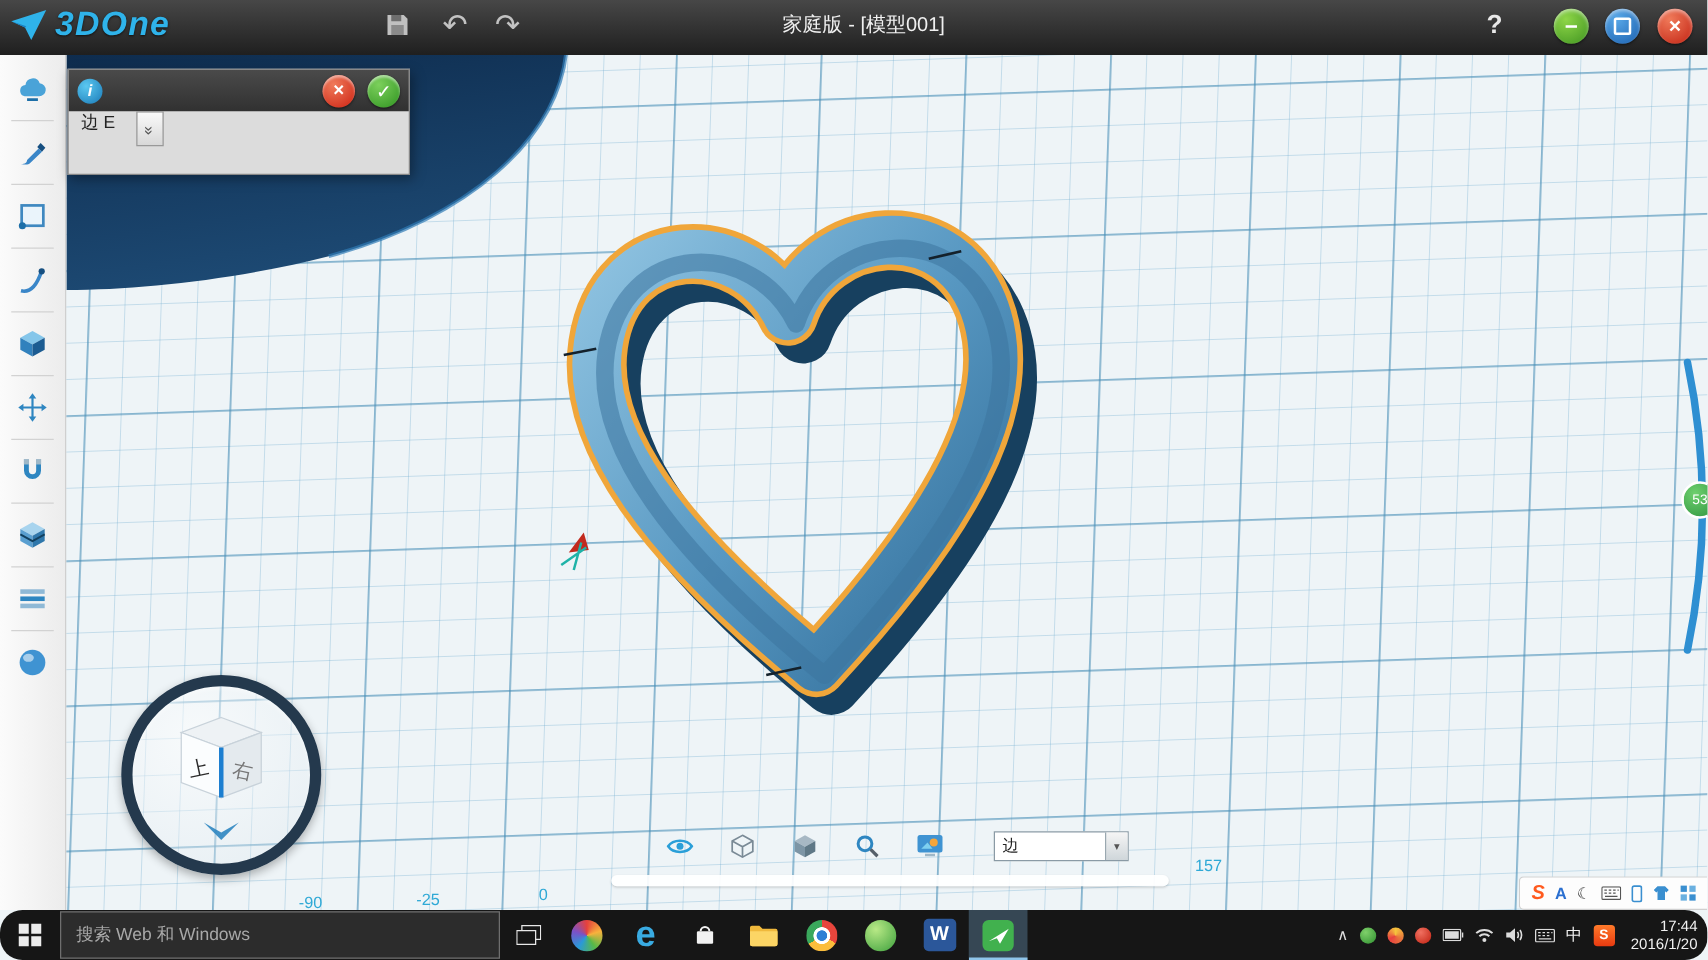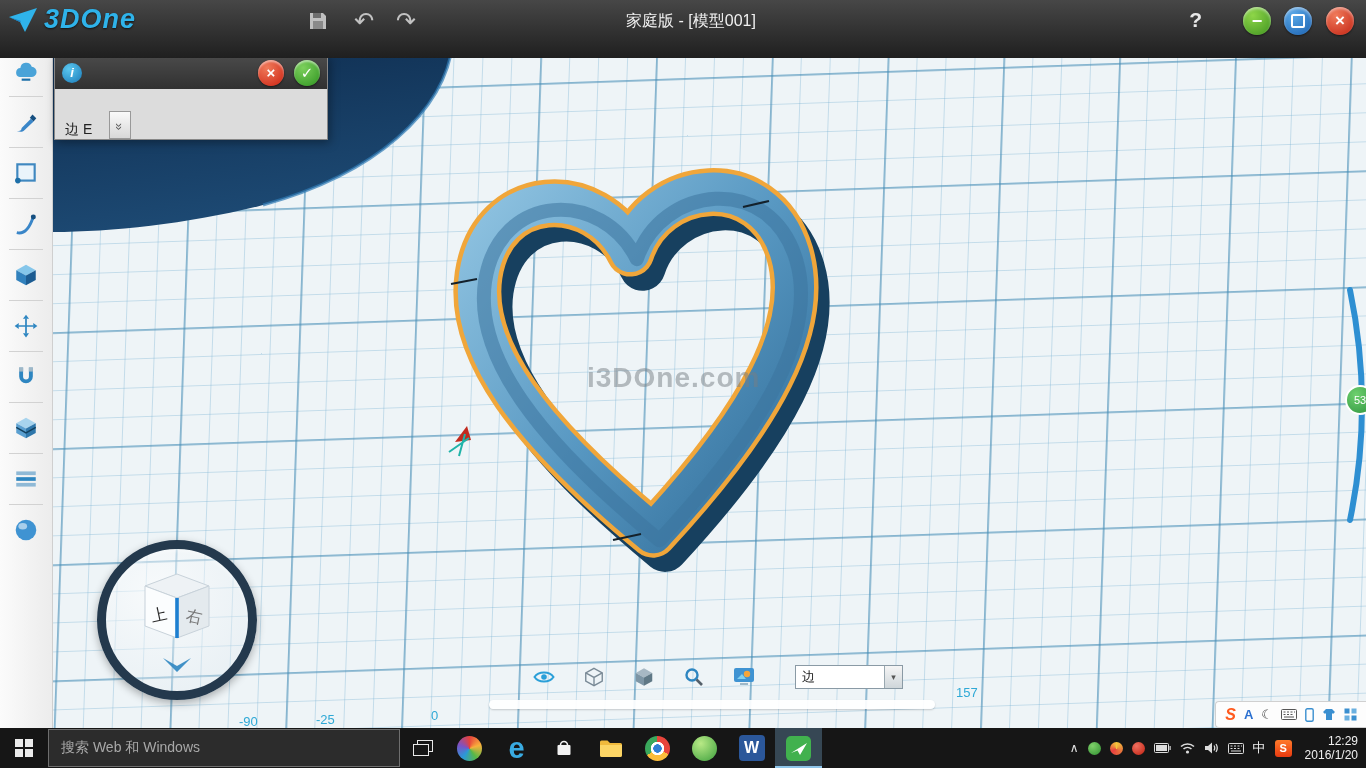--- a/index.html
+++ b/index.html
@@ -2,21 +2,21 @@
 <html><head>
 <meta charset="utf-8">
 <style>
   html,body{margin:0;padding:0;}
   body{
     width:1366px;height:768px;position:relative;overflow:hidden;
     font-family:"Liberation Sans","DejaVu Sans",sans-serif;
     background:#eef4f7;
   }
   
-  .titlebar{position:absolute;left:0;top:0;width:100%;height:58px;
+  .titlebar{position:absolute;left:0;top:0;width:100%;height:44px;
     background:linear-gradient(#474747,#1f1f1f);z-index:50;}
   .brand{position:absolute;left:8px;top:4px;display:flex;align-items:center;gap:6px;}
   .brand-text{font-size:27px;font-weight:bold;font-style:italic;color:#2fb3ea;
     text-shadow:0 1px 2px rgba(0,0,0,.65);letter-spacing:1px;}
   .tb-ic{position:absolute;top:8px;color:#c2c2c2;font-size:24px;line-height:26px;cursor:pointer;}
   .tb-save{left:308px;top:10px;}
   .tb-undo{left:354px;}
   .tb-redo{left:396px;}
   .tb-title{position:absolute;left:16px;right:0;top:0;height:42px;line-height:42px;
     text-align:center;color:#f0f0f0;font-size:16px;pointer-events:none;}
@@ -41,21 +41,21 @@
       linear-gradient(to right, rgba(70,140,180,.5) 1.5px, transparent 1.5px),
       linear-gradient(to bottom, rgba(70,140,180,.5) 1.5px, transparent 1.5px),
       linear-gradient(to right, rgba(125,180,212,.38) 1px, transparent 1px),
       linear-gradient(to bottom, rgba(125,180,212,.38) 1px, transparent 1px);
     background-size:116px 116px,116px 116px,29px 29px,29px 29px;
     transform:rotate(-2deg) skewX(-4deg);}
   .scene{position:absolute;left:0;top:0;}
   .watermark{position:absolute;left:534px;top:320px;font-size:28px;font-weight:bold;
     color:rgba(118,126,132,.5);letter-spacing:1px;}
   .axis{position:absolute;color:#2fa9d6;font-size:13px;}
-  #ax-n50{left:186px;top:672px;} #ax-n25{left:263px;top:670px;}
+  #ax-n50{left:186px;top:672px;} #ax-n25{left:280px;top:670px;}
   #ax-0{left:378px;top:666px;} #ax-125{left:903px;top:643px;}
   .vp-toolbar{position:absolute;left:478px;top:622px;display:flex;align-items:center;gap:24px;}
   .vp-tool{width:26px;height:26px;display:flex;align-items:center;justify-content:center;cursor:pointer;}
   .vp-select{width:106px;height:22px;background:#fff;border:1px solid #8a9aa5;
     display:flex;align-items:center;font-size:13px;color:#222;margin-left:14px;cursor:pointer;}
   .vp-select .lbl{flex:1;padding-left:6px;}
   .dd-btn{width:17px;height:100%;background:linear-gradient(#f5f5f5,#cfd6da);
     border-left:1px solid #9aa8b0;display:flex;align-items:center;justify-content:center;
     font-size:9px;color:#555;}
   .vp-scrollbar{position:absolute;left:436px;top:658px;width:446px;height:9px;
@@ -75,30 +75,30 @@
     box-shadow:2px 3px 9px rgba(0,0,0,.35);border:1px solid #888;background:#dcdcdc;}
   .dlg-head{height:33px;background:linear-gradient(#4a4a4a,#313131);display:flex;align-items:center;padding:0 7px;}
   .info-ic{width:20px;height:20px;border-radius:50%;
     background:radial-gradient(circle at 35% 30%,#5bc8f0,#1a7ab8);
     color:#fff;font-weight:bold;font-size:13px;font-style:italic;
     display:flex;align-items:center;justify-content:center;}
   .dlg-btn{width:26px;height:26px;border-radius:50%;display:flex;align-items:center;justify-content:center;
     color:#fff;font-weight:bold;cursor:pointer;box-shadow:inset 0 2px 2px rgba(255,255,255,.5),0 1px 2px rgba(0,0,0,.5);}
   .dlg-btn.cancel{margin-left:auto;background:radial-gradient(circle at 35% 30%,#f07a5a,#cc2212);font-size:15px;}
   .dlg-btn.ok{margin-left:10px;background:radial-gradient(circle at 35% 30%,#7cd05c,#2f9320);font-size:15px;}
-  .dlg-body{height:50px;display:flex;align-items:flex-end;padding:0 10px;gap:8px;}
+  .dlg-body{height:50px;display:flex;align-items:flex-start;padding:0 10px;gap:8px;}
   .dlg-label{font-size:14px;color:#222;min-width:36px;}
   .dlg-input{width:146px;height:22px;border:2px solid #35ad35;background:#fff;font-size:13px;
     padding:0 6px;color:#222;outline:none;font-family:inherit;}
   .dlg-expand{width:20px;height:26px;background:linear-gradient(#fafafa,#d8d8d8);
     border:1px solid #999;display:flex;align-items:center;justify-content:center;cursor:pointer;}
   .chev{display:inline-block;transform:rotate(90deg);font-size:13px;color:#555;letter-spacing:-2px;}
   
   .taskbar{position:absolute;left:0;bottom:0;width:100%;height:40px;background:#161616;
-    display:flex;align-items:stretch;z-index:60;}
+    display:flex;align-items:stretch;z-index:60;border-radius:18px;}
   .tb-start{width:48px;display:flex;align-items:center;justify-content:center;cursor:pointer;}
   .win-logo{display:grid;grid-template-columns:8px 8px;grid-template-rows:8px 8px;gap:2px;}
   .win-logo span{background:#ececec;}
   .tb-search{width:338px;background:#2c2c2c;border:1px solid #6e6e6e;margin:1px 0;
     display:flex;align-items:center;padding-left:12px;cursor:text;}
   .tb-search-text{color:#a8a8a8;font-size:14px;}
   .tb-taskview{width:46px;display:flex;align-items:center;justify-content:center;cursor:pointer;}
   .app{width:47px;display:flex;align-items:center;justify-content:center;cursor:pointer;position:relative;}
   .app.active{background:rgba(130,185,230,.30);box-shadow:inset 0 -2px 0 #8fc5ea;}
   .edge-e{font-size:29px;font-weight:bold;color:#39abe2;line-height:1;}
@@ -168,21 +168,20 @@
       <path d="M398 242 L424 237"></path>
       <path d="M560 498 L588 492"></path>
     </g>
 
     <g transform="translate(402,384)">
       <path d="M0 16 L12 0 L16 14 Z" fill="#c22a1e"></path>
       <path d="M-6 26 L14 12 M4 30 L10 8" stroke="#1fb3a8" stroke-width="2" fill="none"></path>
     </g>
   </svg>
 
-  <div class="watermark">i3DOne.com</div>
 
   <span class="axis" id="ax-n50">-90</span>
   <span class="axis" id="ax-n25">-25</span>
   <span class="axis" id="ax-0">0</span>
   <span class="axis" id="ax-125">157</span>
 
   <div class="vp-toolbar">
     <span class="vp-tool">
       <svg width="22" height="16" viewBox="0 0 22 16">
         <path d="M1.5 8C5.5 2 16.5 2 20.5 8 16.5 14 5.5 14 1.5 8z" fill="none" stroke="#2a9fd8" stroke-width="2"></path>
@@ -491,17 +490,17 @@
     </span>
     <span class="tray-ic">
       <svg width="16" height="11" viewBox="0 0 16 11">
           <rect x="0.5" y="0.5" width="15" height="10" rx="1" fill="none" stroke="#dcdcdc"></rect>
           <path d="M2.5 3h2M6 3h2M9.5 3h2M13 3h1M2.5 5.5h2M6 5.5h2M9.5 5.5h2M3 8h10" stroke="#dcdcdc" stroke-width="1"></path>
         </svg>
     </span>
     <span class="ime">中</span>
     <span class="sogou-tray">S</span>
     <div class="clock">
-      <div>12:29</div>
+      <div>17:44</div>
       <div>2016/1/20</div>
     </div>
   </div>
 </div>
 
 </body></html>

